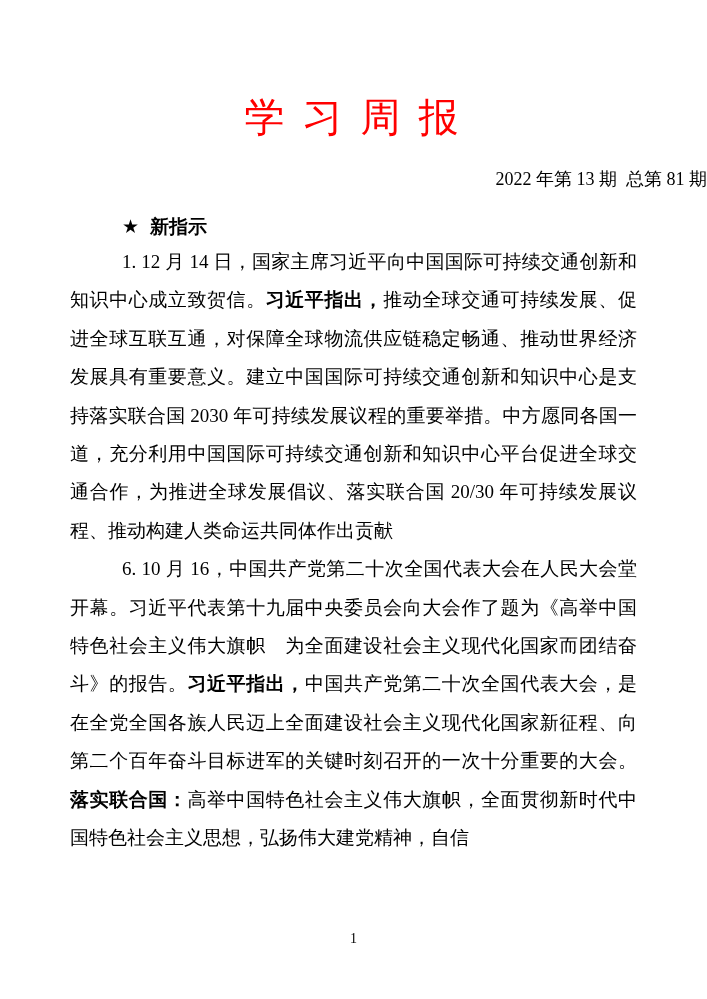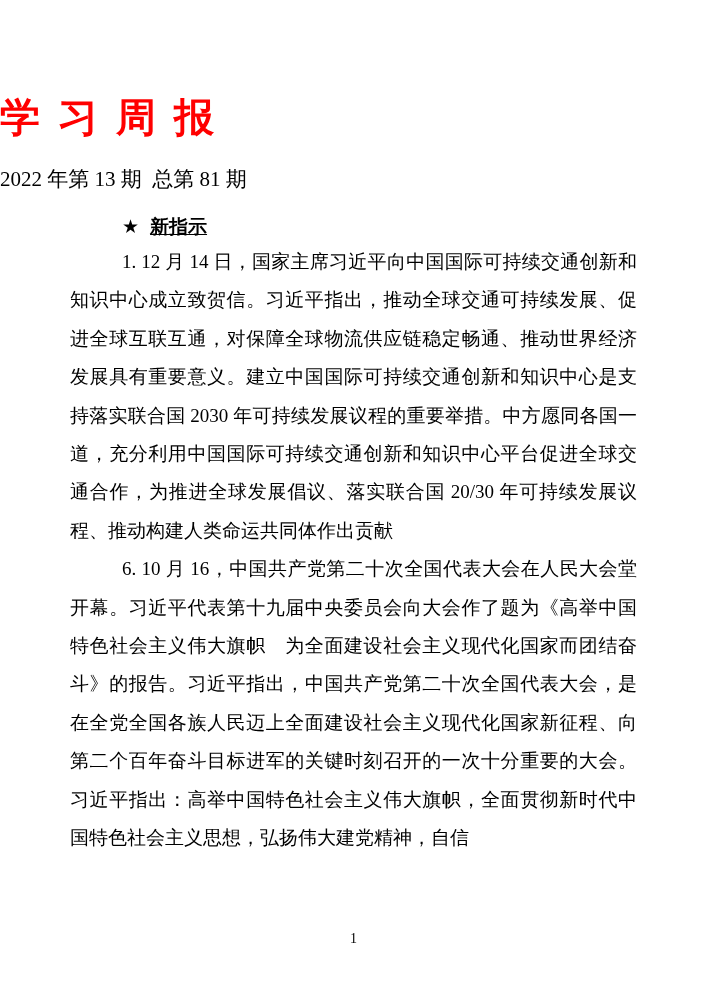--- a/index.html
+++ b/index.html
@@ -16,46 +16,45 @@
     color: #000000;
     font-family: "Liberation Serif", "DejaVu Serif", serif;
     overflow: hidden;
   }
   .doc-title {
     position: absolute;
     top: 92px;
     left: 0;
     right: 0;
     margin: 0;
-    text-align: left;
+    text-align: center;
     font-size: 40px;
     line-height: 52px;
-    font-weight: bold;
+    font-weight: normal;
     letter-spacing: 4px;
     color: #ff0000;
     white-space: pre;
   }
   .issue-line {
     position: absolute;
     top: 166px;
     left: 0;
     right: 0;
-    text-align: left;
-    font-size: 21px;
+    text-align: right;
+    font-size: 18px;
     line-height: 26px;
     white-space: pre;
   }
   .section-header {
     position: absolute;
     top: 214px;
     left: 122px;
     font-size: 19px;
     line-height: 26px;
     font-weight: bold;
-    text-decoration: underline;
   }
   .section-header .star {
     display: inline-block;
     margin-right: 11px;
     font-weight: normal;
   }
   .doc-body {
     position: absolute;
     top: 243px;
     left: 70px;
@@ -63,21 +62,21 @@
     font-size: 19px;
     line-height: 38.4px;
     text-align: justify;
   }
   .doc-body p {
     margin: 0;
     padding: 0;
     text-indent: 52px;
   }
   .doc-body b {
-    font-weight: normal;
+    font-weight: bold;
   }
   .page-number {
     position: absolute;
     top: 930px;
     left: 0;
     right: 0;
     text-align: center;
     font-size: 14px;
     line-height: 18px;
   }
@@ -90,18 +89,18 @@
   <h1 class="doc-title" style="color: rgb(255, 0, 0);">学 习 周 报</h1>
 
   <div class="issue-line">2022 年第 13 期  总第 81 期</div>
 
   <div class="section-header">
     <span class="star">★</span><span>新指示</span>
   </div>
 
   <div class="doc-body" id="paragraphs">
       <p><span>1. 12 月 14 日，国家主席习近平向中国国际可持续交通创新和知识中心成立致贺信。</span><b>习近平指出，</b><span>推动全球交通可持续发展、促进全球互联互通，对保障全球物流供应链稳定畅通、推动世界经济发展具有重要意义。建立中国国际可持续交通创新和知识中心是支持落实联合国 2030 年可持续发展议程的重要举措。中方愿同各国一道，充分利用中国国际可持续交通创新和知识中心平台促进全球交通合作，为推进全球发展倡议、落实联合国 20/30 年可持续发展议程、推动构建人类命运共同体作出贡献</span></p>
-      <p><span>6. 10 月 16，中国共产党第二十次全国代表大会在人民大会堂开幕。习近平代表第十九届中央委员会向大会作了题为《高举中国特色社会主义伟大旗帜　为全面建设社会主义现代化国家而团结奋斗》的报告。</span><b>习近平指出，</b><span>中国共产党第二十次全国代表大会，是在全党全国各族人民迈上全面建设社会主义现代化国家新征程、向第二个百年奋斗目标进军的关键时刻召开的一次十分重要的大会。</span><b>习近平指出：</b><span>高举中国特色社会主义伟大旗帜，全面贯彻新时代中国特色社会主义思想，弘扬伟大建党精神，自信</span></p>
+      <p><span>6. 10 月 16，中国共产党第二十次全国代表大会在人民大会堂开幕。习近平代表第十九届中央委员会向大会作了题为《高举中国特色社会主义伟大旗帜　为全面建设社会主义现代化国家而团结奋斗》的报告。</span><b>习近平指出，</b><span>中国共产党第二十次全国代表大会，是在全党全国各族人民迈上全面建设社会主义现代化国家新征程、向第二个百年奋斗目标进军的关键时刻召开的一次十分重要的大会。</span><b>落实联合国：</b><span>高举中国特色社会主义伟大旗帜，全面贯彻新时代中国特色社会主义思想，弘扬伟大建党精神，自信</span></p>
     </div>
 
   <div class="page-number">1</div>
 
 </div>
 
 </body></html>

